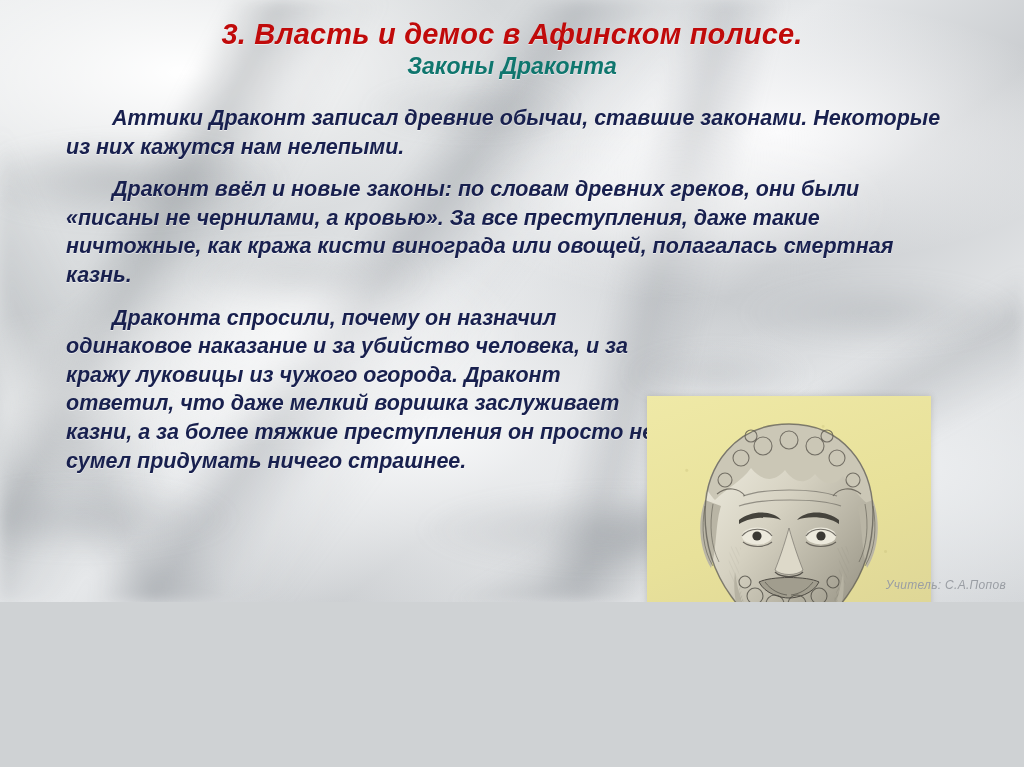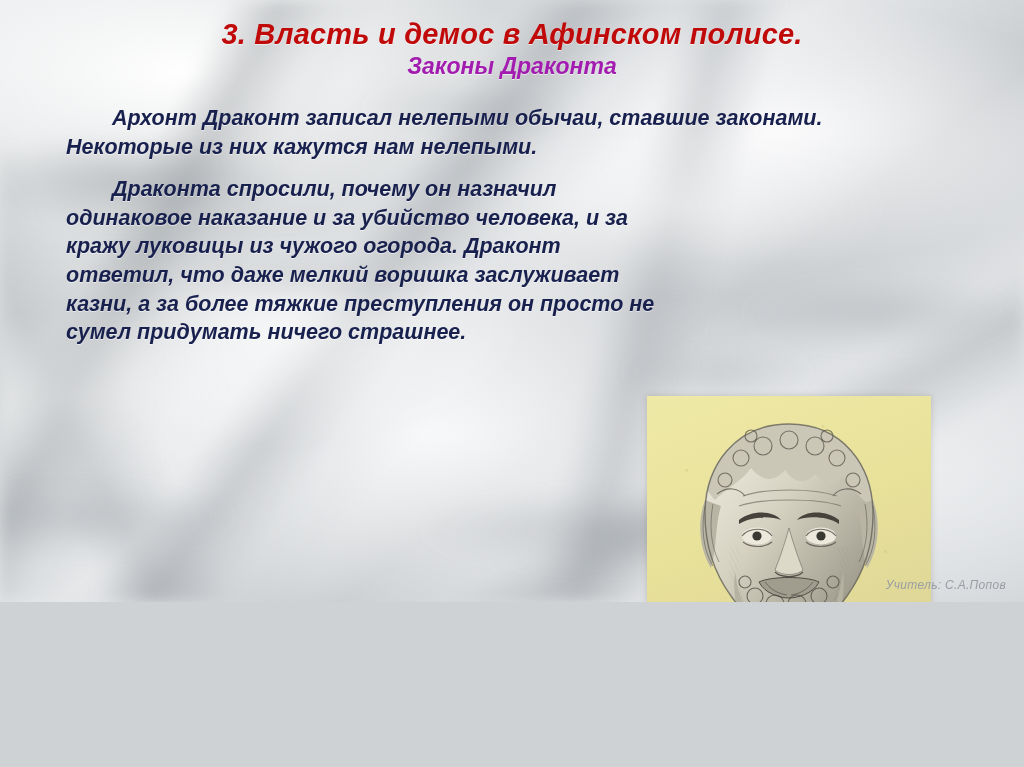--- a/index.html
+++ b/index.html
@@ -85,21 +85,21 @@
     color: #c00a0a;
     letter-spacing: 0.2px;
     line-height: 1.12;
     text-shadow: 0 1px 0 rgba(255,255,255,0.55);
   }
   .title-sub {
     margin-top: 4px;
     font-size: 23px;
     font-weight: bold;
     font-style: italic;
-    color: #a21caf;
+    color: #0f766e;
     line-height: 1.12;
     text-shadow: 0 1px 0 rgba(255,255,255,0.55);
   }
 
   .body-text {
     position: absolute;
     left: 66px;
     top: 104px;
     width: 884px;
     color: #18204e;
@@ -173,21 +173,22 @@
   <div class="bg-layer bg-haze"></div>
 
   <div class="content">
 
     <div class="title-block">
       <div class="title-main">3. Власть и демос в Афинском полисе.</div>
       <div class="title-sub">Законы Драконта</div>
     </div>
 
     <div class="body-text">
-      <p class="p-indent">Архонт Драконт записал нелепыми обычаи, ставшие законами. Некоторые из них кажутся нам нелепыми.</p>
+      <p class="p-indent">Аттики Драконт записал древние обычаи, ставшие законами. Некоторые из них кажутся нам нелепыми.</p>
+      <p class="p-indent p-gap">Драконт ввёл и новые законы: по словам древних греков, они были «писаны не чернилами, а кровью». За все преступления, даже такие ничтожные, как кража кисти винограда или овощей, полагалась смертная казнь.</p>
       <p class="p-indent p-gap p-narrow">Драконта спросили, почему он назначил одинаковое наказание и за убийство человека, и за кражу луковицы из чужого огорода. Драконт ответил, что даже мелкий воришка заслуживает казни, а за более тяжкие преступления он просто не сумел придумать ничего страшнее.</p>
     </div>
 
     <div class="portrait">
       <div class="portrait-grain"></div>
       <svg viewBox="0 0 284 338">
         <defs>
           <linearGradient id="stoneG" x1="0" y1="0" x2="1" y2="1">
             <stop offset="0%" stop-color="#f2f0e4"></stop>
             <stop offset="42%" stop-color="#d6d2c2"></stop>

